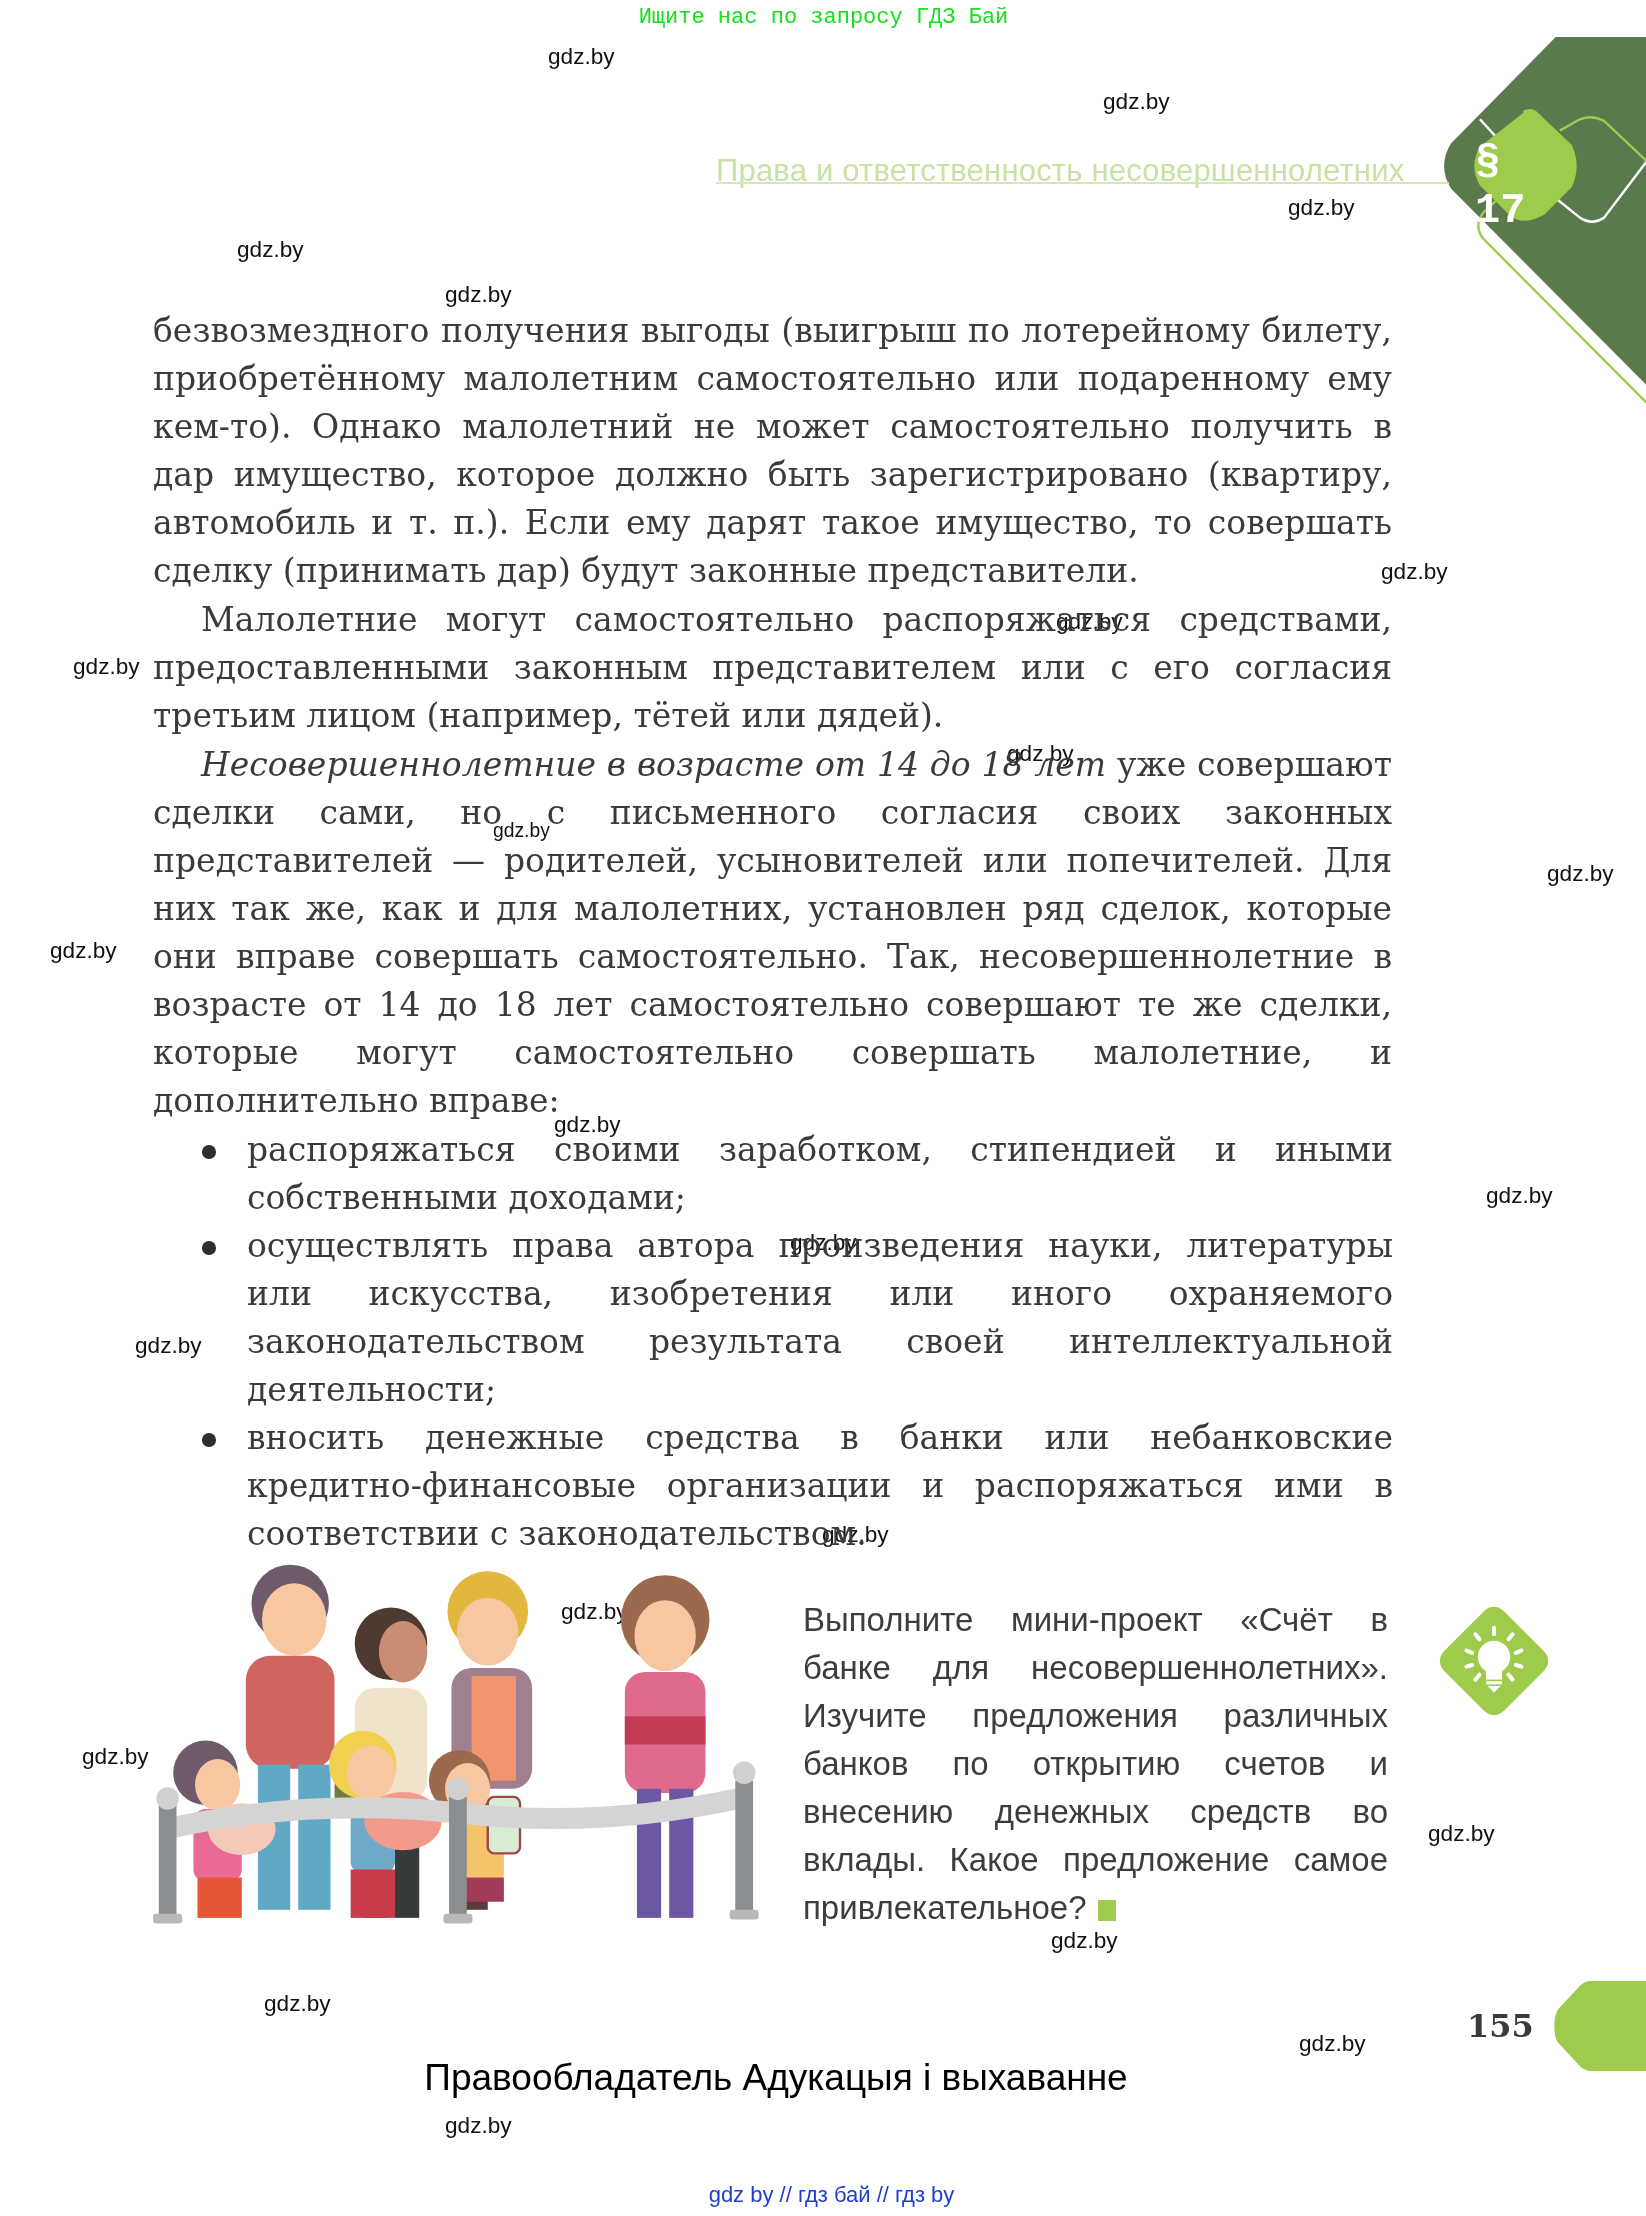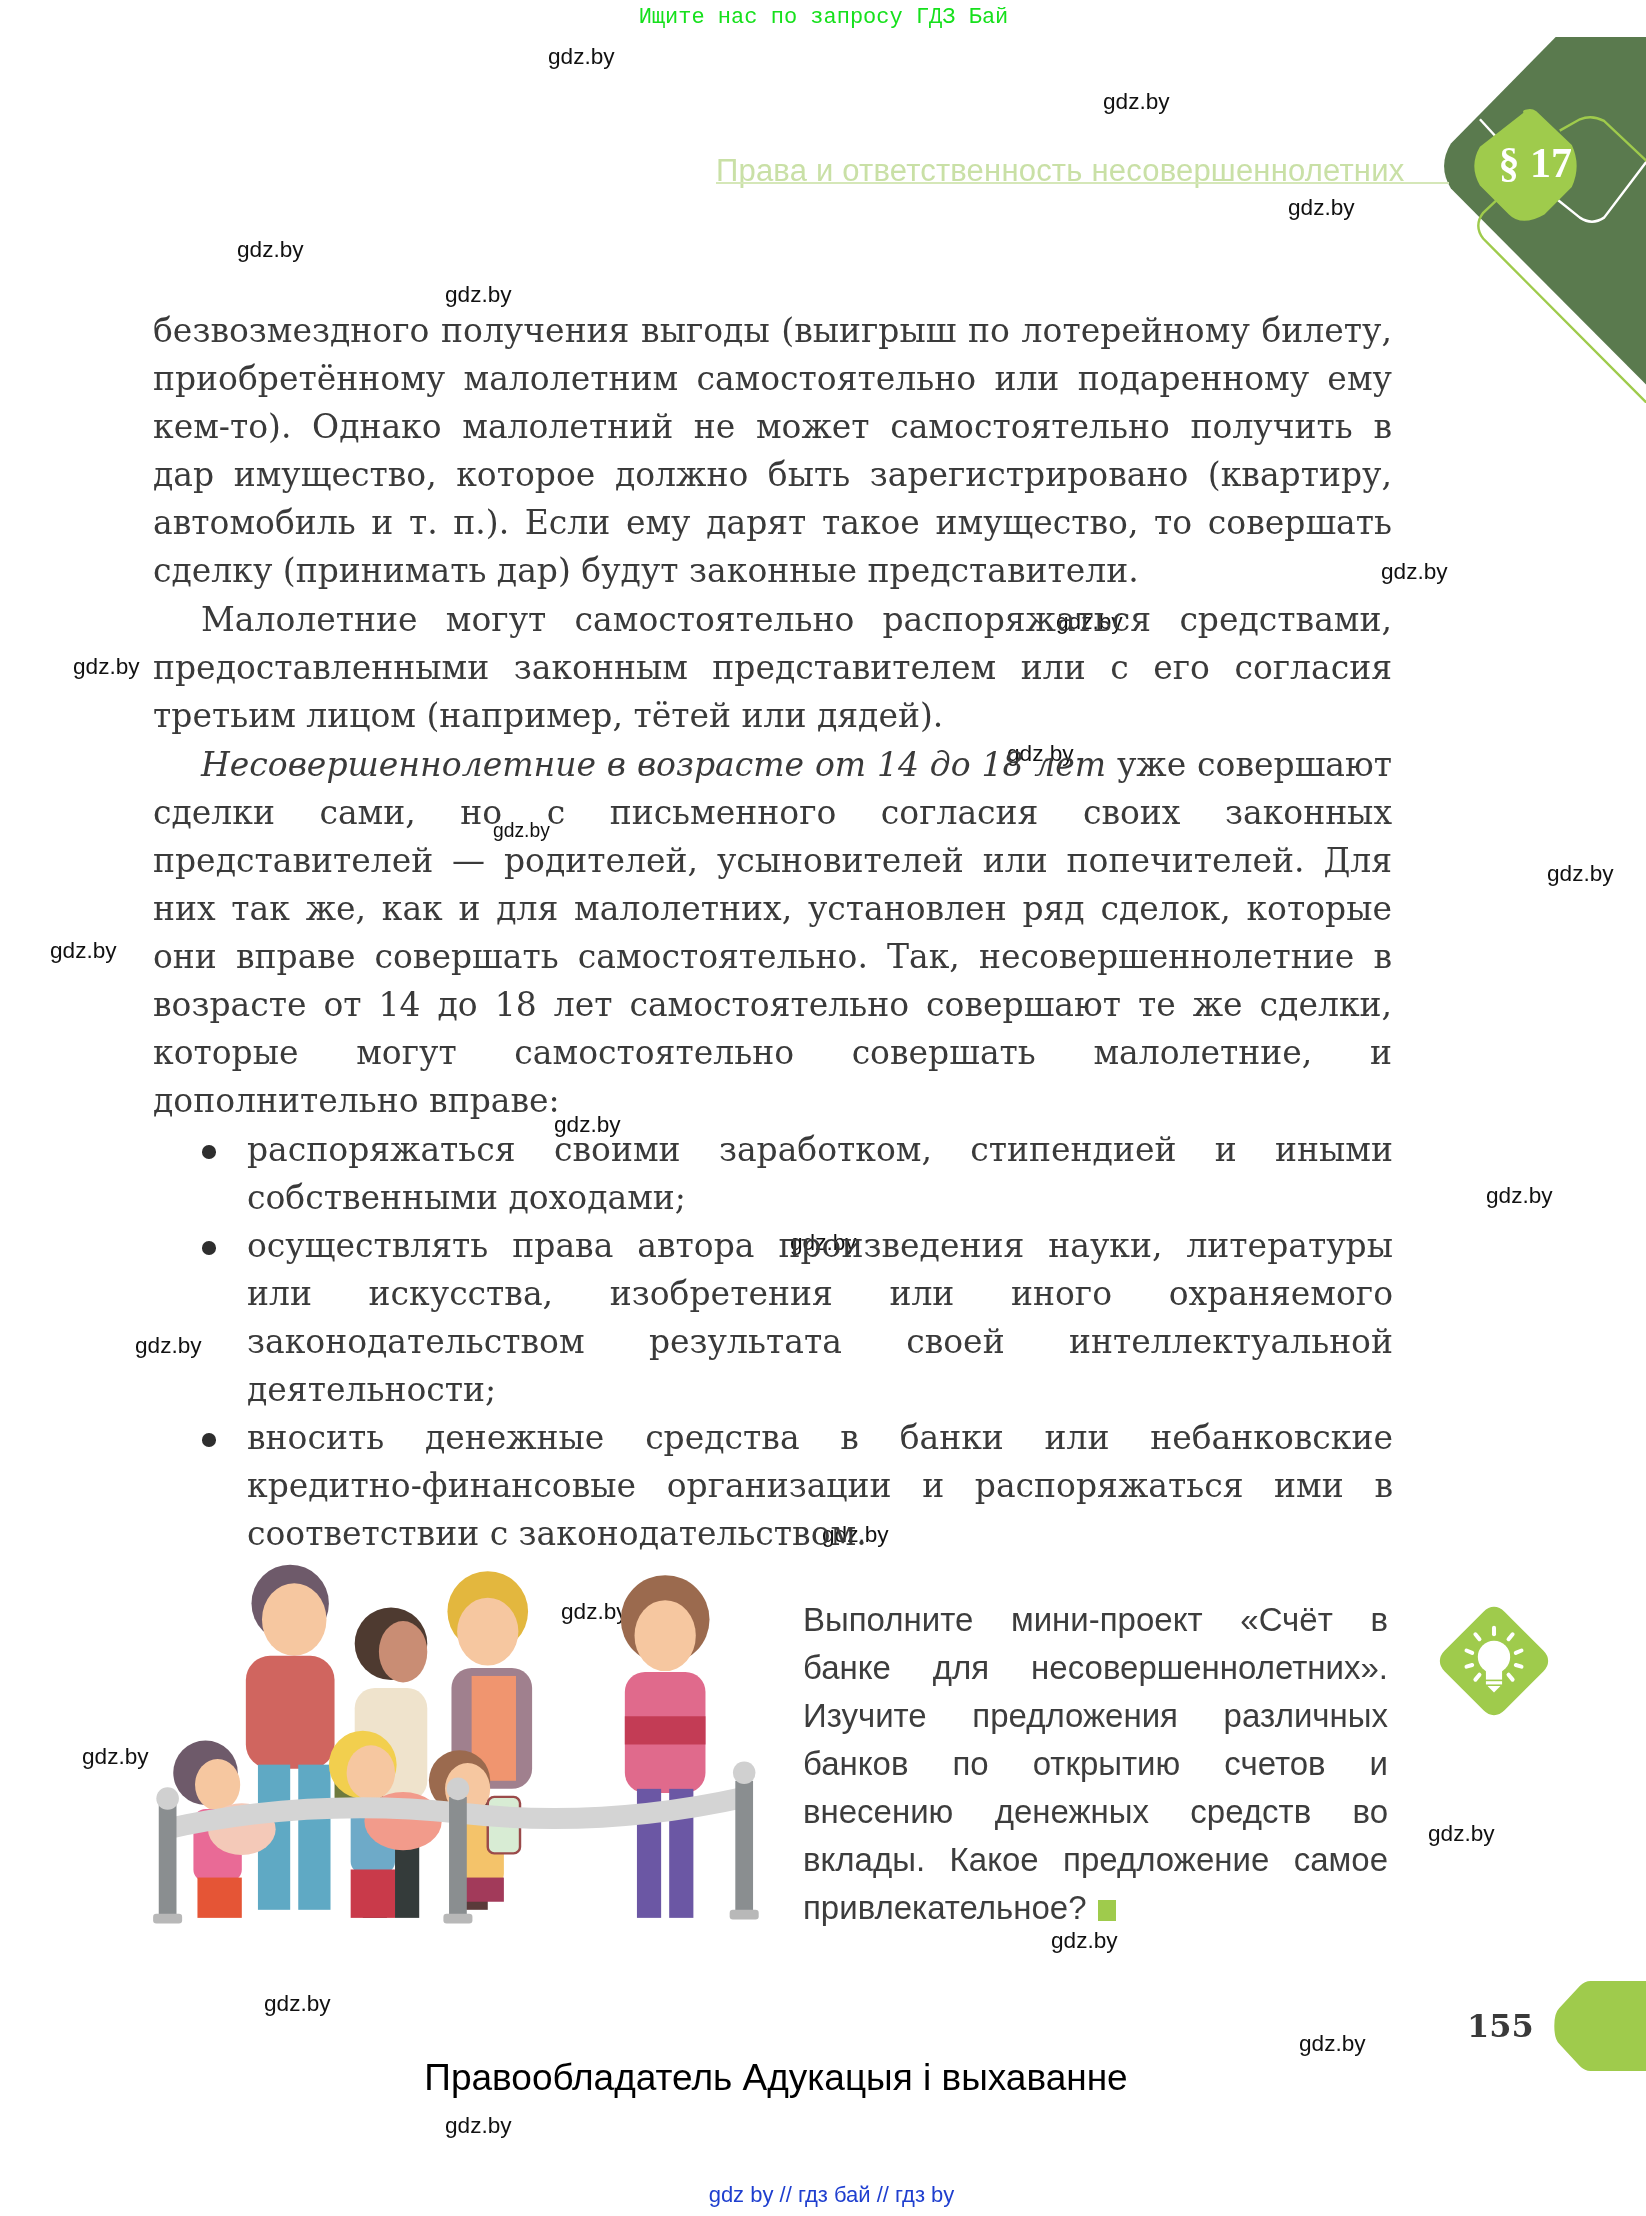--- a/index.html
+++ b/index.html
@@ -16,22 +16,22 @@
     .wm { color: #111; font-size: 22.6px; font-family: "Liberation Sans", sans-serif; white-space: nowrap; }
     .wm-small { font-size: 19.3px; }
     .header-title {
       left: 716px; top: 153px; color: #c9e0a6; font-size: 31px;
       font-family: "Liberation Sans", sans-serif; font-weight: 300; white-space: nowrap;
       letter-spacing: 0.2px;
     }
     .header-rule { left: 716px; top: 182px; width: 733px; height: 2.4px; background: #d5e7b8; }
     .corner-svg { right: 0; top: 0; }
     .para-num {
-      left: 1475px; top: 139px; width: 97px; text-align: right;
-      color: #fff; font-size: 42px; font-family: Liberation Serif, serif; font-weight: bold;
+      left: 1475px; top: 139px; width: 97px; text-align: left;
+      color: #fff; font-size: 42px; font-family: Liberation Mono, monospace; font-weight: bold;
     }
     .body-text {
       left: 152px; top: 306px; width: 1241px;
       font-family: "DejaVu Serif", serif; font-size: 33px; line-height: 48px;
       color: #3a3a3a; text-align: justify;
     }
     .body-text p { margin: 1px; }
     .indent { text-indent: 48px; }
     .body-text em { font-style: italic; }
     .bullets { list-style: none; margin: 0; padding: 0; }

